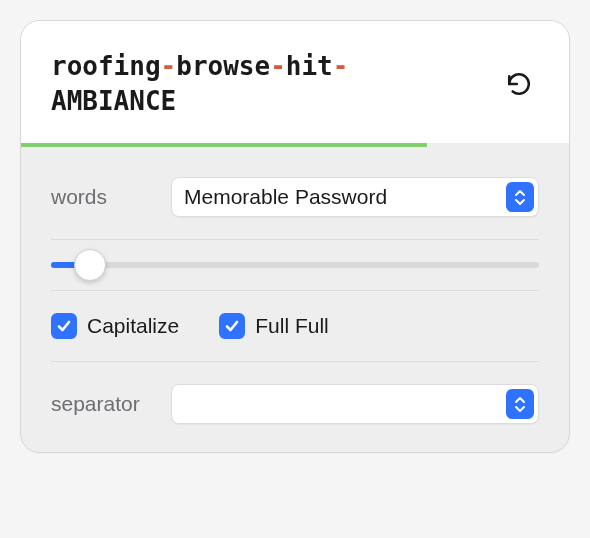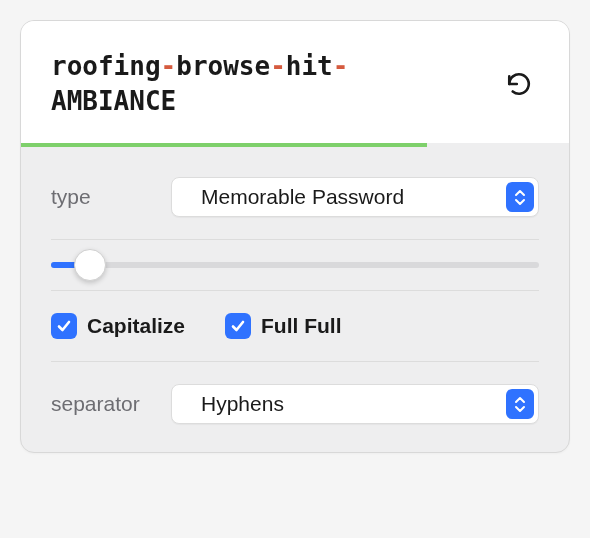--- a/index.html
+++ b/index.html
@@ -6,21 +6,21 @@
   body {
     width: 590px;
     height: 538px;
     background: #f5f5f5;
     font-family: -apple-system, BlinkMacSystemFont, "Segoe UI", sans-serif;
     padding: 20px;
   }
   .panel {
     background: #eeeeef;
     border: 1px solid #d8d8d8;
-    border-radius: 14px;
+    border-radius: 20px;
     overflow: hidden;
     box-shadow: 0 1px 2px rgba(0,0,0,0.03);
   }
   .password-display {
     background: #ffffff;
     padding: 28px 30px 24px 30px;
     display: flex;
     align-items: center;
     justify-content: space-between;
     position: relative;
@@ -67,21 +67,21 @@
   .row-control { flex: 1; display:flex; align-items:center; }
   .select-wrap {
     position: relative;
     flex: 1;
     background: #ffffff;
     border: 1px solid #dcdcdc;
     border-radius: 8px;
     height: 40px;
     display: flex;
     align-items: center;
-    padding: 0 44px 0 29px;
+    padding: 0 44px 0 12px;
     box-shadow: 0 1px 1px rgba(0,0,0,0.04);
   }
   .select-wrap .value {
     font-size: 21px;
     color: #1a1a1a;
   }
   .select-stepper {
     position: absolute;
     right: 4px;
     top: 4px;
@@ -140,21 +140,20 @@
     height: 26px;
     background: #2f72ff;
     border-radius: 6px;
     display: flex;
     align-items: center;
     justify-content: center;
   }
   .checkbox-label {
     font-size: 21px;
     color: #1a1a1a;
-    font-weight: bold;
   }
 </style>
 </head>
 <body>
 
 <div class="panel">
 
   <div class="password-display">
     <div class="password-text" id="pw-text">roofing<span class="sep">-</span>browse<span class="sep">-</span>hit<span class="sep">-</span>AMBIANCE</div>
     <div class="refresh-btn">
@@ -162,21 +161,21 @@
         <path d="M3 12a9 9 0 1 1 3.2 6.9"></path>
         <polyline points="3 5 3 12 10 12"></polyline>
       </svg>
     </div>
   </div>
   <div class="strength-bar"></div>
 
   <div class="settings">
 
     <div class="row">
-      <div class="row-label">type</div>
+      <div class="row-label">words</div>
       <div class="row-control">
         <div class="select-wrap">
           <span class="value">Memorable Password</span>
           <div class="select-stepper">
             <svg width="12" height="8" viewBox="0 0 12 8">
                 <polyline points="2,6 6,2 10,6" fill="none" stroke="#fff" stroke-width="2" stroke-linecap="round" stroke-linejoin="round"></polyline>
               </svg>
             <svg width="12" height="8" viewBox="0 0 12 8">
                 <polyline points="2,2 6,6 10,2" fill="none" stroke="#fff" stroke-width="2" stroke-linecap="round" stroke-linejoin="round"></polyline>
               </svg>
@@ -212,21 +211,20 @@
           </div>
           <span class="checkbox-label">Full Full</span>
         </div>
       </div>
     </div>
 
     <div class="row">
       <div class="row-label">separator</div>
       <div class="row-control">
         <div class="select-wrap">
-          <span class="value">Hyphens</span>
           <div class="select-stepper">
             <svg width="12" height="8" viewBox="0 0 12 8">
                 <polyline points="2,6 6,2 10,6" fill="none" stroke="#fff" stroke-width="2" stroke-linecap="round" stroke-linejoin="round"></polyline>
               </svg>
             <svg width="12" height="8" viewBox="0 0 12 8">
                 <polyline points="2,2 6,6 10,2" fill="none" stroke="#fff" stroke-width="2" stroke-linecap="round" stroke-linejoin="round"></polyline>
               </svg>
           </div>
         </div>
       </div>

